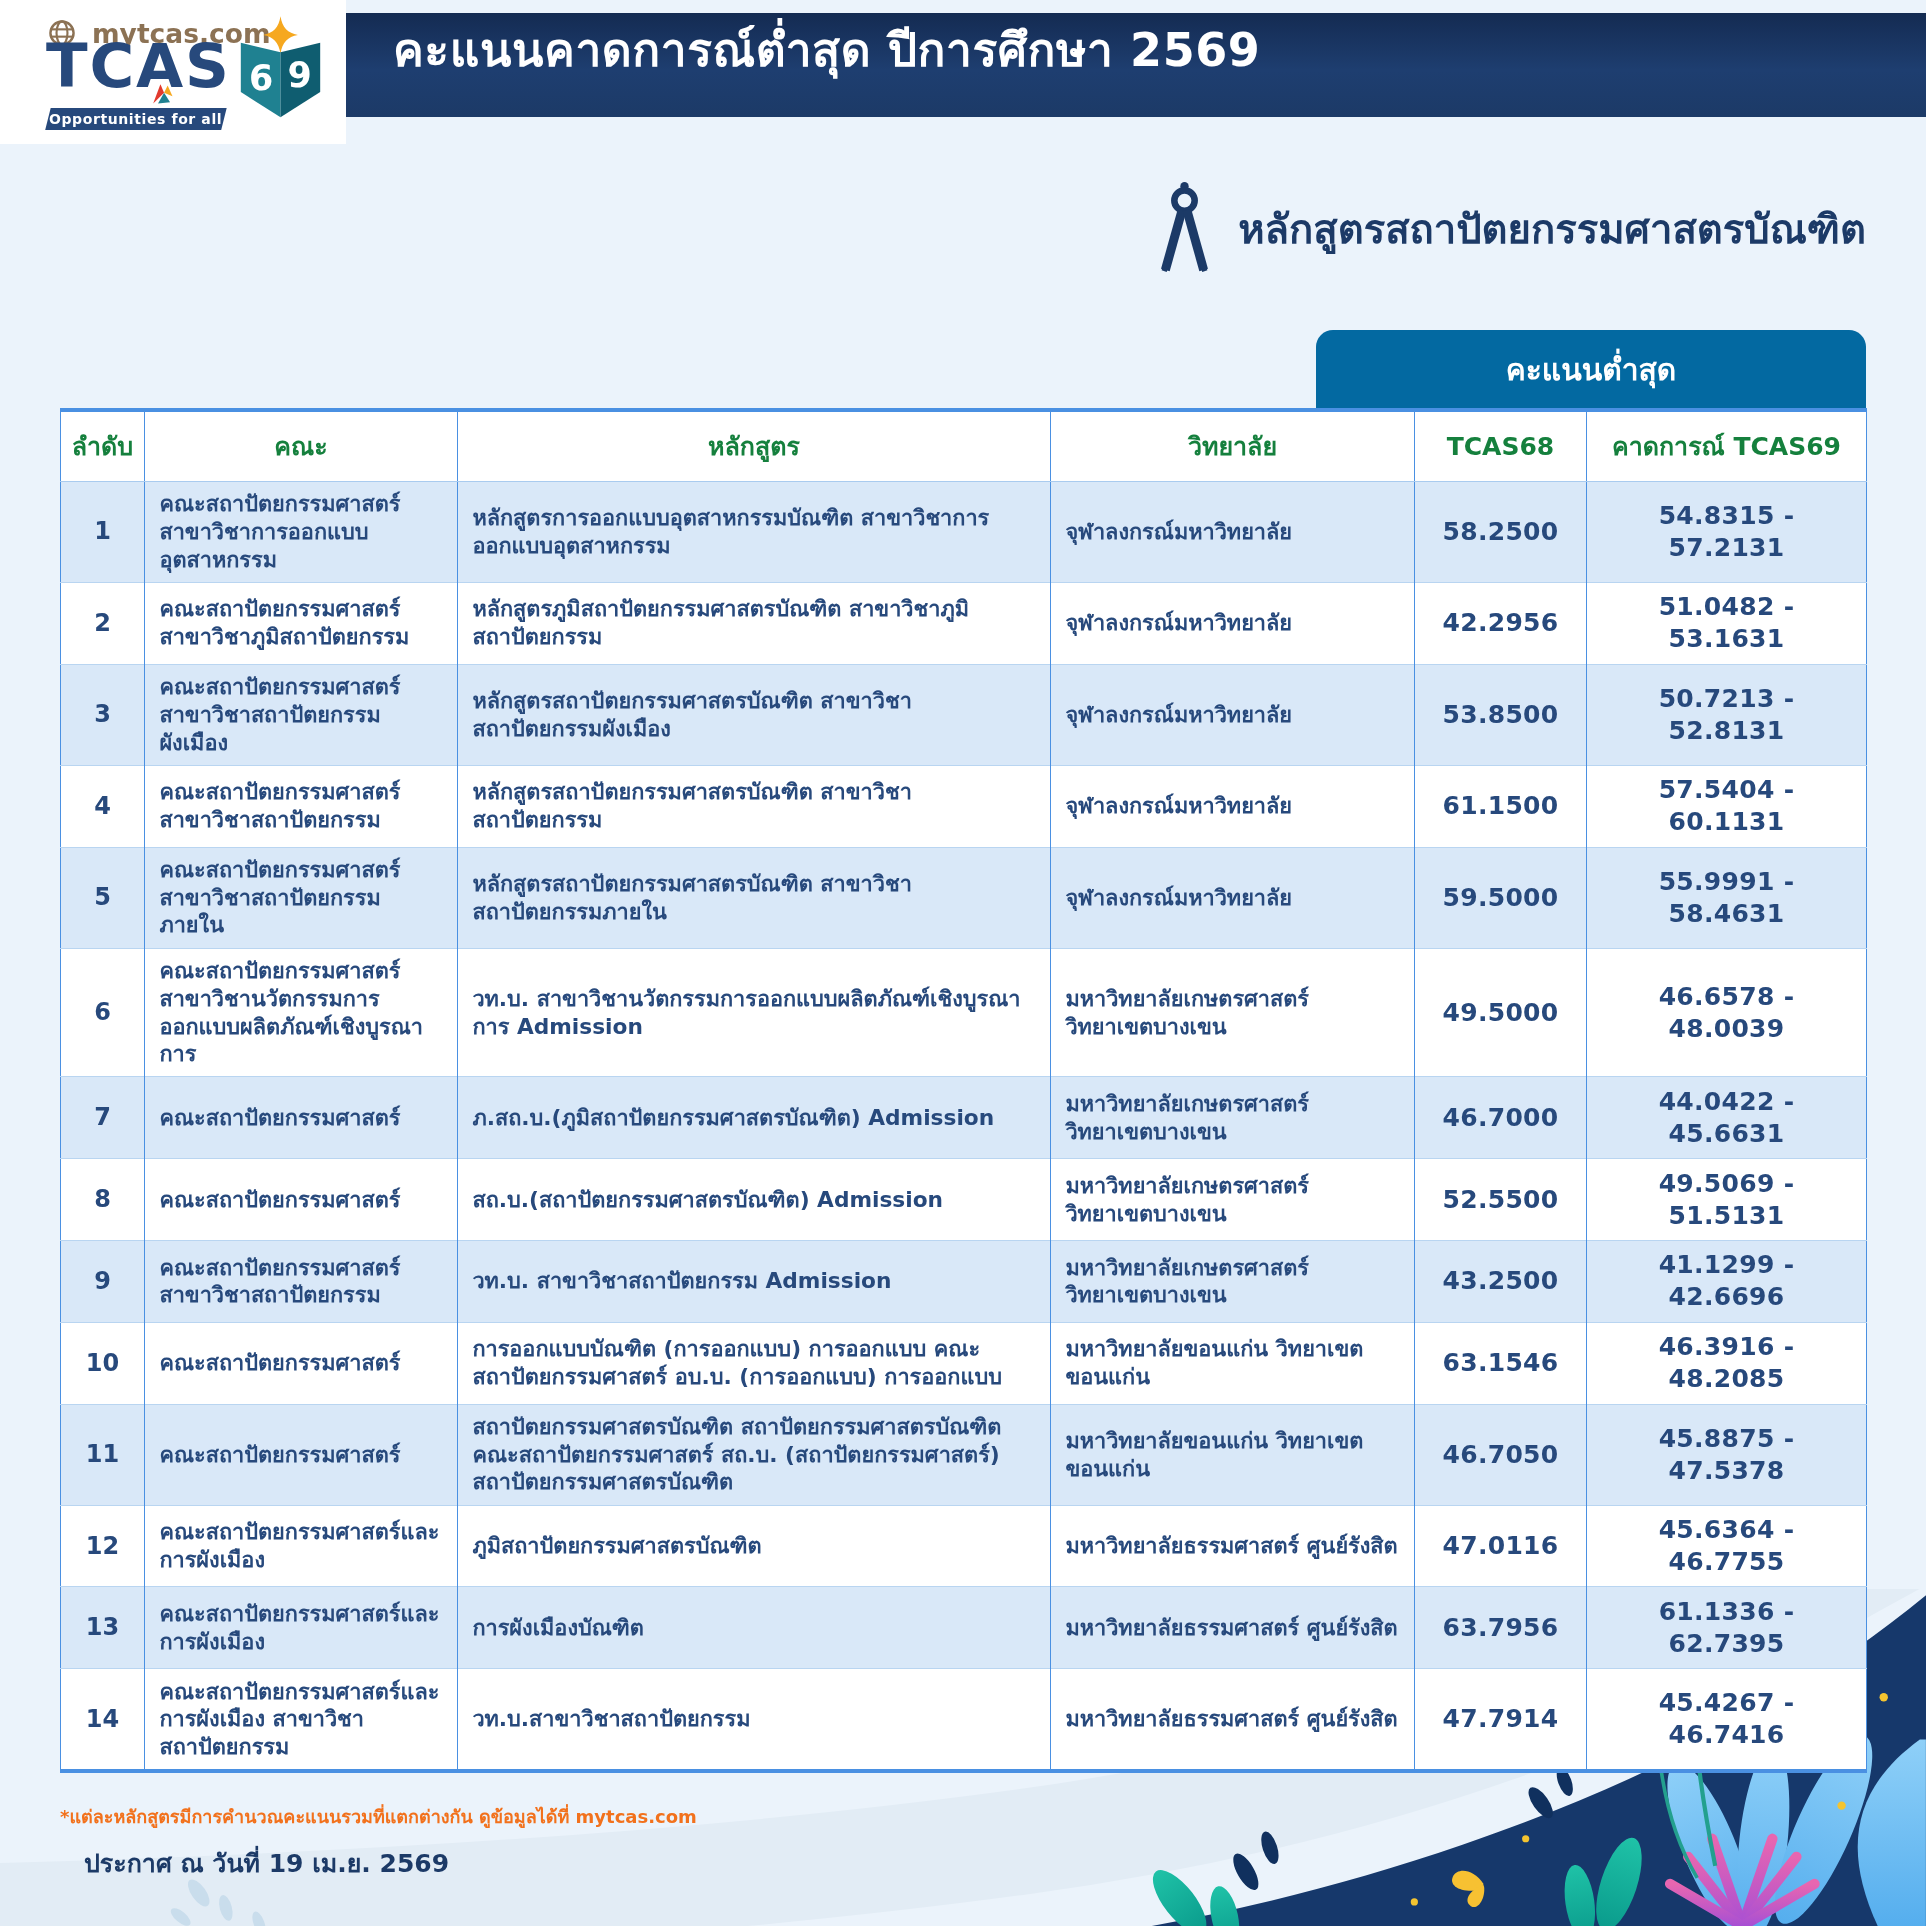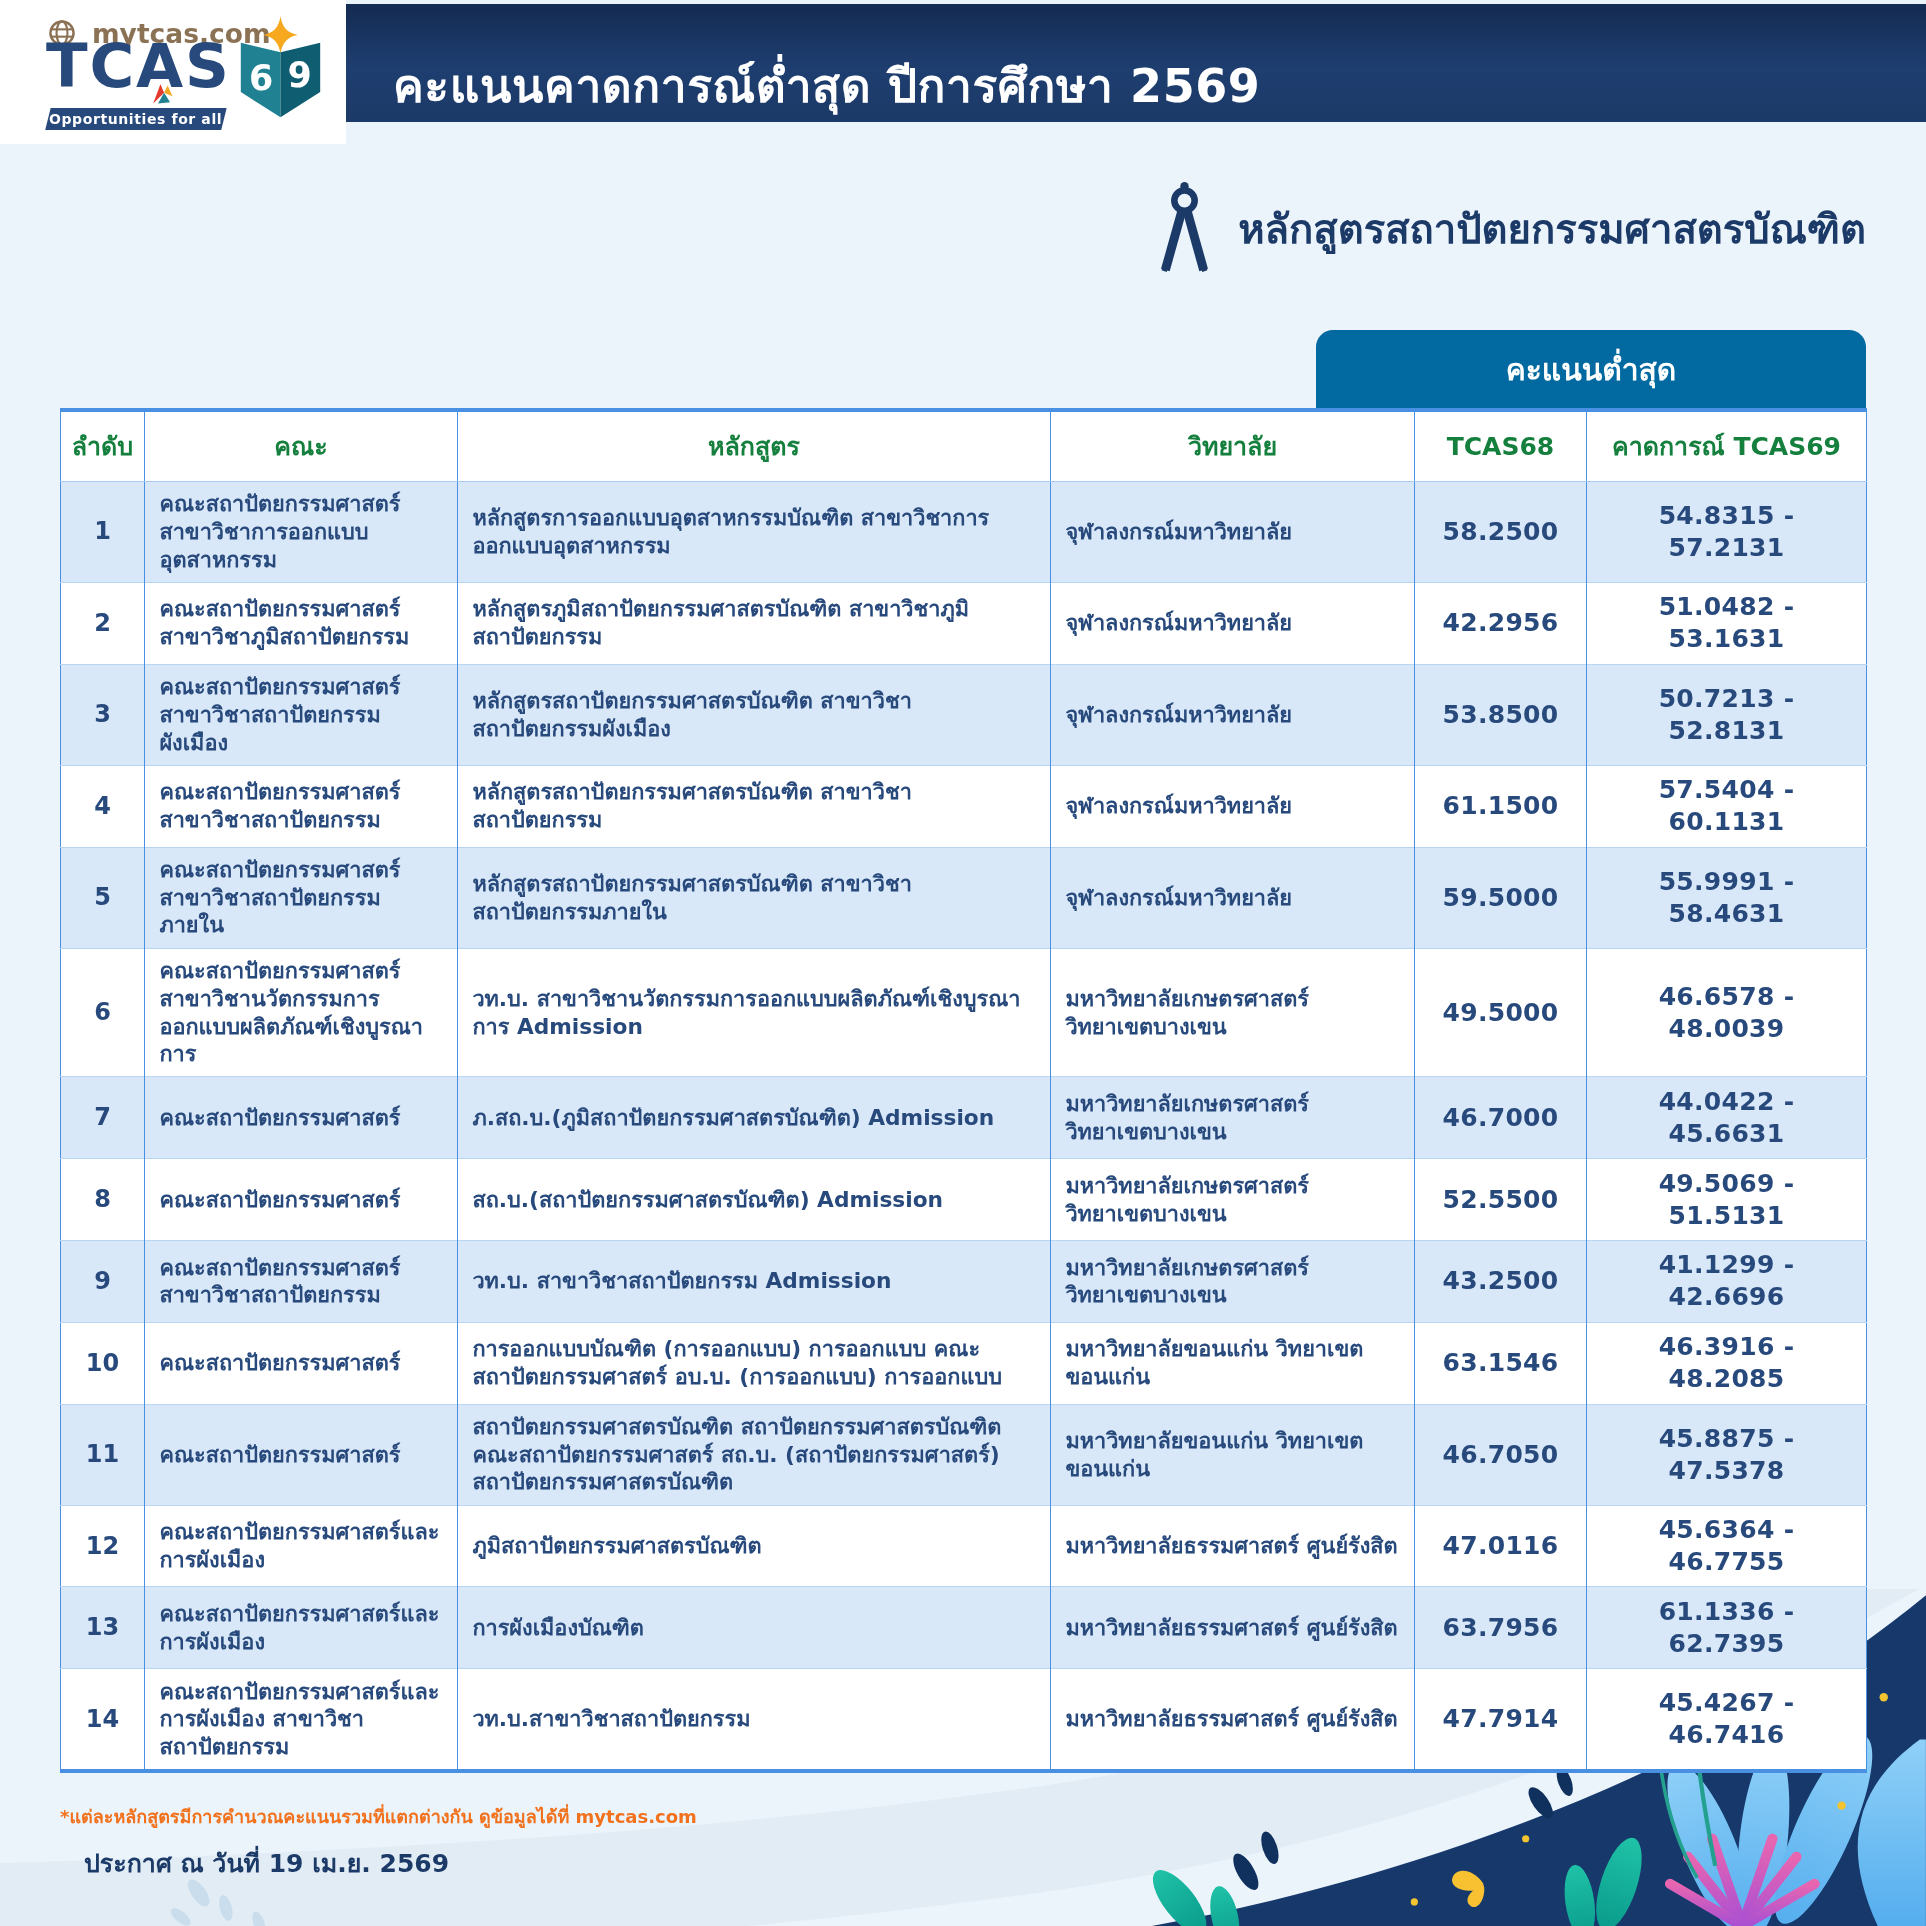--- a/index.html
+++ b/index.html
@@ -5,23 +5,23 @@
   html,body{margin:0;padding:0;}
   body{
     width:1926px;height:1926px;position:relative;overflow:hidden;
     background:#EBF3FB;
     font-family:"DejaVu Sans",sans-serif;
     color:#1E3A66;
   }
   
   .header{position:relative;height:144px;z-index:3;}
   .header-bar{
-    position:absolute;left:346px;top:4px;right:0;height:118px;
+    position:absolute;left:346px;top:13px;right:0;height:104px;
     background:linear-gradient(180deg,#142B52 0%,#1E3E70 55%,#1C3A67 100%);
-    display:flex;align-items:flex-end;padding-left:47px;box-sizing:border-box;
+    display:flex;align-items:flex-start;padding-left:47px;box-sizing:border-box;
   }
   .header-title{color:#FFFFFF;font-size:46px;font-weight:800;letter-spacing:0.6px;}
   .logo-panel{position:absolute;left:0;top:0;width:346px;height:144px;background:#FFFFFF;}
   .mytcas-row{position:absolute;left:48px;top:18px;display:flex;align-items:center;gap:16px;}
   .mytcas-text{font-size:26.5px;font-weight:700;color:#8C7254;}
   .tcas-word{position:absolute;left:46px;top:35px;font-size:61px;font-weight:900;color:#27497C;letter-spacing:1.8px;line-height:1;}
   .tcas-accent{position:absolute;left:152px;top:83px;}
   .tagline-banner{
     position:absolute;left:48px;top:108px;width:176px;height:21.7px;background:#27497C;
     transform:skewX(-14deg);display:flex;align-items:center;justify-content:center;

